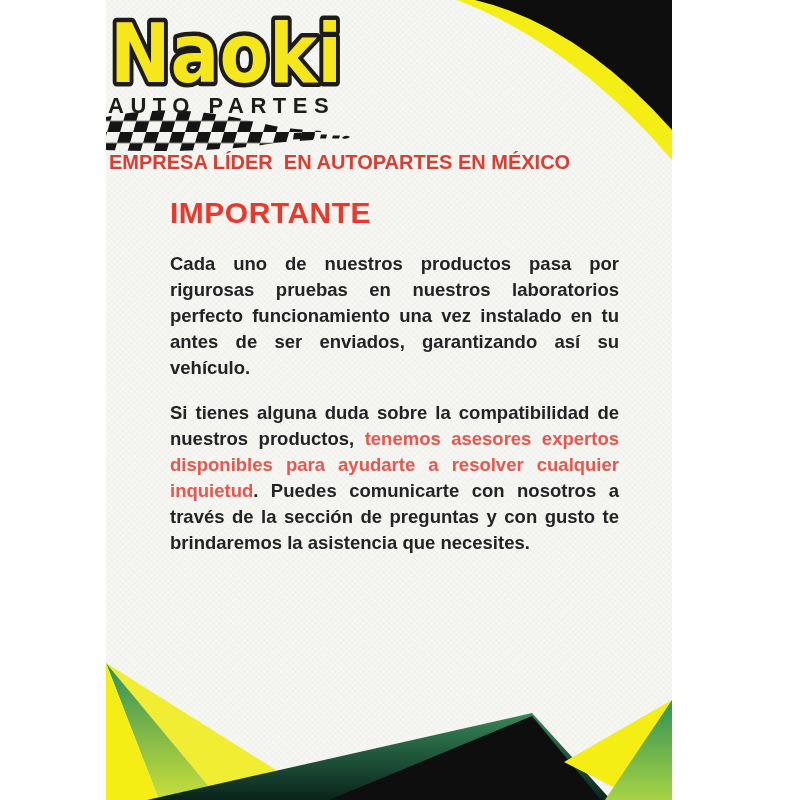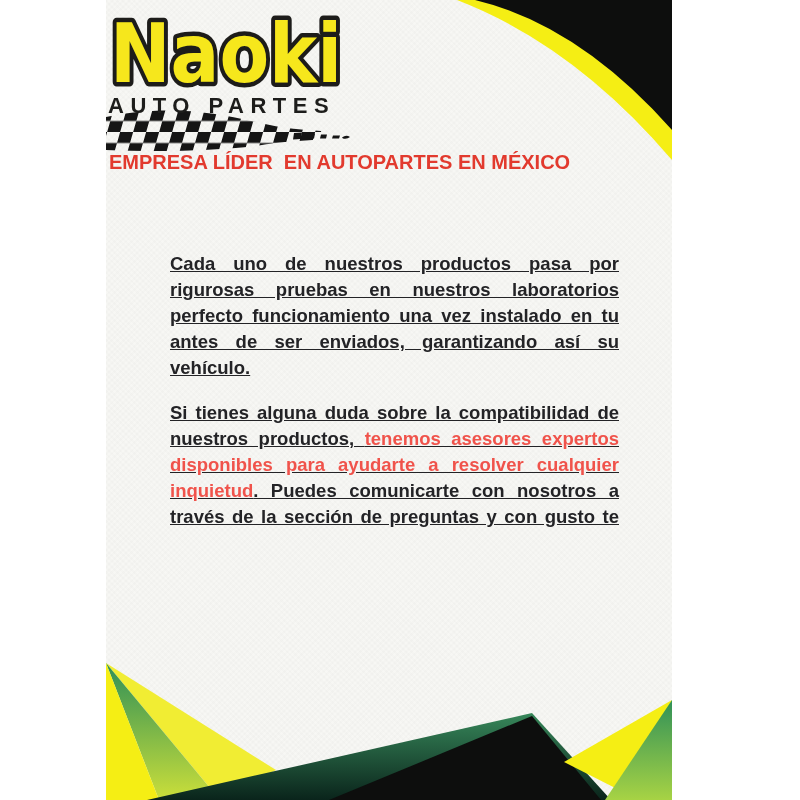--- a/index.html
+++ b/index.html
@@ -25,21 +25,21 @@
     font-size:20px;font-weight:800;color:#e23a2e;white-space:pre;
   }
   .heading{
     position:absolute;left:64px;top:196px;
     font-size:30px;font-weight:800;letter-spacing:.5px;color:#ee372b;white-space:pre;
   }
   .para{
     position:absolute;left:64px;width:449px;
     font-size:18.5px;font-weight:700;color:#232326;line-height:26px;
   }
-  .para .line{text-align:justify;text-align-last:justify;text-decoration:underline;}
+  .para .line{text-align:justify;text-align-last:justify;}
   .para .line.last{text-align-last:left;}
   .para .red{color:#f0534b;}
   .p1{top:251px;}
   .p2{top:400px;}
   .p3{top:566px;}
 </style>
 </head>
 <body>
 
 <div class="page">
@@ -95,29 +95,31 @@
     <g>
       <polygon points="566,700 458,762 523,795" fill="#f5ee14"></polygon>
       <polygon points="566,700 499,800 566,800" fill="url(#gradR)"></polygon>
     </g>
   </svg>
 
   <div class="logo-sub">AUTO PARTES</div>
 
   <div class="tagline">EMPRESA LÍDER  EN AUTOPARTES EN MÉXICO</div>
 
+  <div class="heading">IMPORTANTE</div>
 
   <div class="para p1">
       <div class="line"><span>Cada uno de nuestros productos pasa por</span></div>
       <div class="line"><span>rigurosas pruebas en nuestros laboratorios</span></div>
       <div class="line"><span>perfecto funcionamiento una vez instalado en tu</span></div>
       <div class="line"><span>antes de ser enviados, garantizando así su</span></div>
       <div class="line last"><span>vehículo.</span></div>
     </div>
   <div class="para p2">
       <div class="line"><span>Si tienes alguna duda sobre la compatibilidad de</span></div>
       <div class="line"><span>nuestros productos, </span><span class="red">tenemos asesores expertos</span></div>
       <div class="line"><span class="red">disponibles para ayudarte a resolver cualquier</span></div>
       <div class="line"><span class="red">inquietud</span><span>. Puedes comunicarte con nosotros a</span></div>
       <div class="line"><span>través de la sección de preguntas y con gusto te</span></div>
+      <div class="line last"><span>brindaremos la asistencia que necesites.</span></div>
     </div>
 
 </div>
 
 </body></html>

